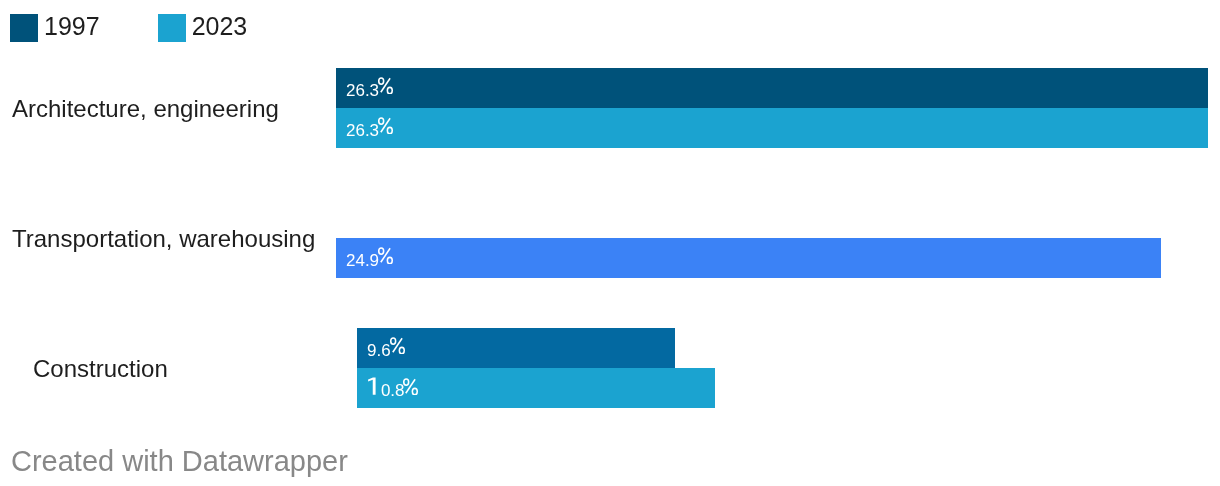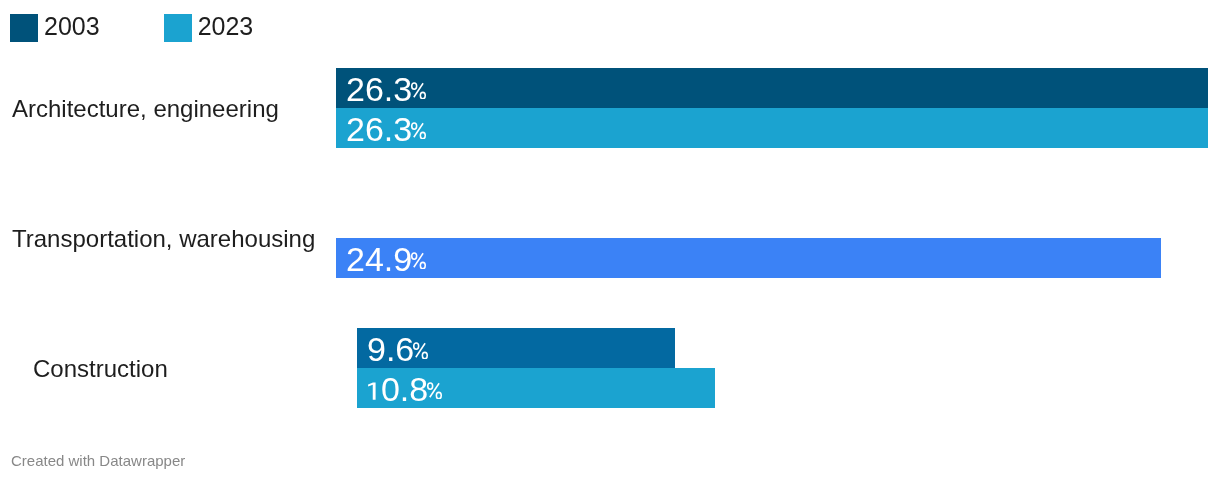--- a/index.html
+++ b/index.html
@@ -28,21 +28,21 @@
     top: 14px;
     height: 28px;
     display: flex;
     align-items: center;
   }
   .legend-item {
     display: flex;
     align-items: center;
     height: 28px;
   }
-  .legend-item + .legend-item { margin-left: 20px; padding-left: 44px; }
+  .legend-item + .legend-item { margin-left: 14px; padding-left: 44px; }
   .legend-swatch {
     width: 28px;
     height: 28px;
     flex: 0 0 auto;
   }
   .legend-label {
     margin-left: 6px;
     font-size: 25px;
     line-height: 28px;
     position: relative;
@@ -84,21 +84,21 @@
     position: absolute;
     left: 335.6px;
     height: 40px;
     display: flex;
     align-items: center;
   }
   .bar.s0 { top: 0; }
   .bar.s1 { top: 40px; }
   .bar-value {
     color: #ffffff;
-    font-size: 34px;
+    font-size: 17px;
     margin-left: 10.4px;
     position: relative;
     top: 1px;
     white-space: nowrap;
   }
   .pct {
     display: inline-block;
     position: relative;
     top: -1.3px;
     margin-left: -1.1px;
@@ -109,35 +109,35 @@
     top: 0;
     margin-left: 0.8px;
     margin-right: -0.8px;
   }
 
   
   .footer {
     position: absolute;
     left: 11px;
     top: 450px;
-    font-size: 15px;
+    font-size: 29px;
     line-height: 22px;
     color: #888888;
     white-space: nowrap;
   }
 </style>
 </head>
 <body>
 
 <div class="chart">
 
   <div class="legend">
     <div class="legend-item">
       <span class="legend-swatch" style="background-color: rgb(0, 82, 122);"></span>
-      <span class="legend-label">2003</span>
+      <span class="legend-label">1997</span>
     </div>
     <div class="legend-item">
       <span class="legend-swatch" style="background-color: rgb(27, 163, 208);"></span>
       <span class="legend-label">2023</span>
     </div>
   </div>
 
   <div class="plot">
 
     <div class="group g0">

